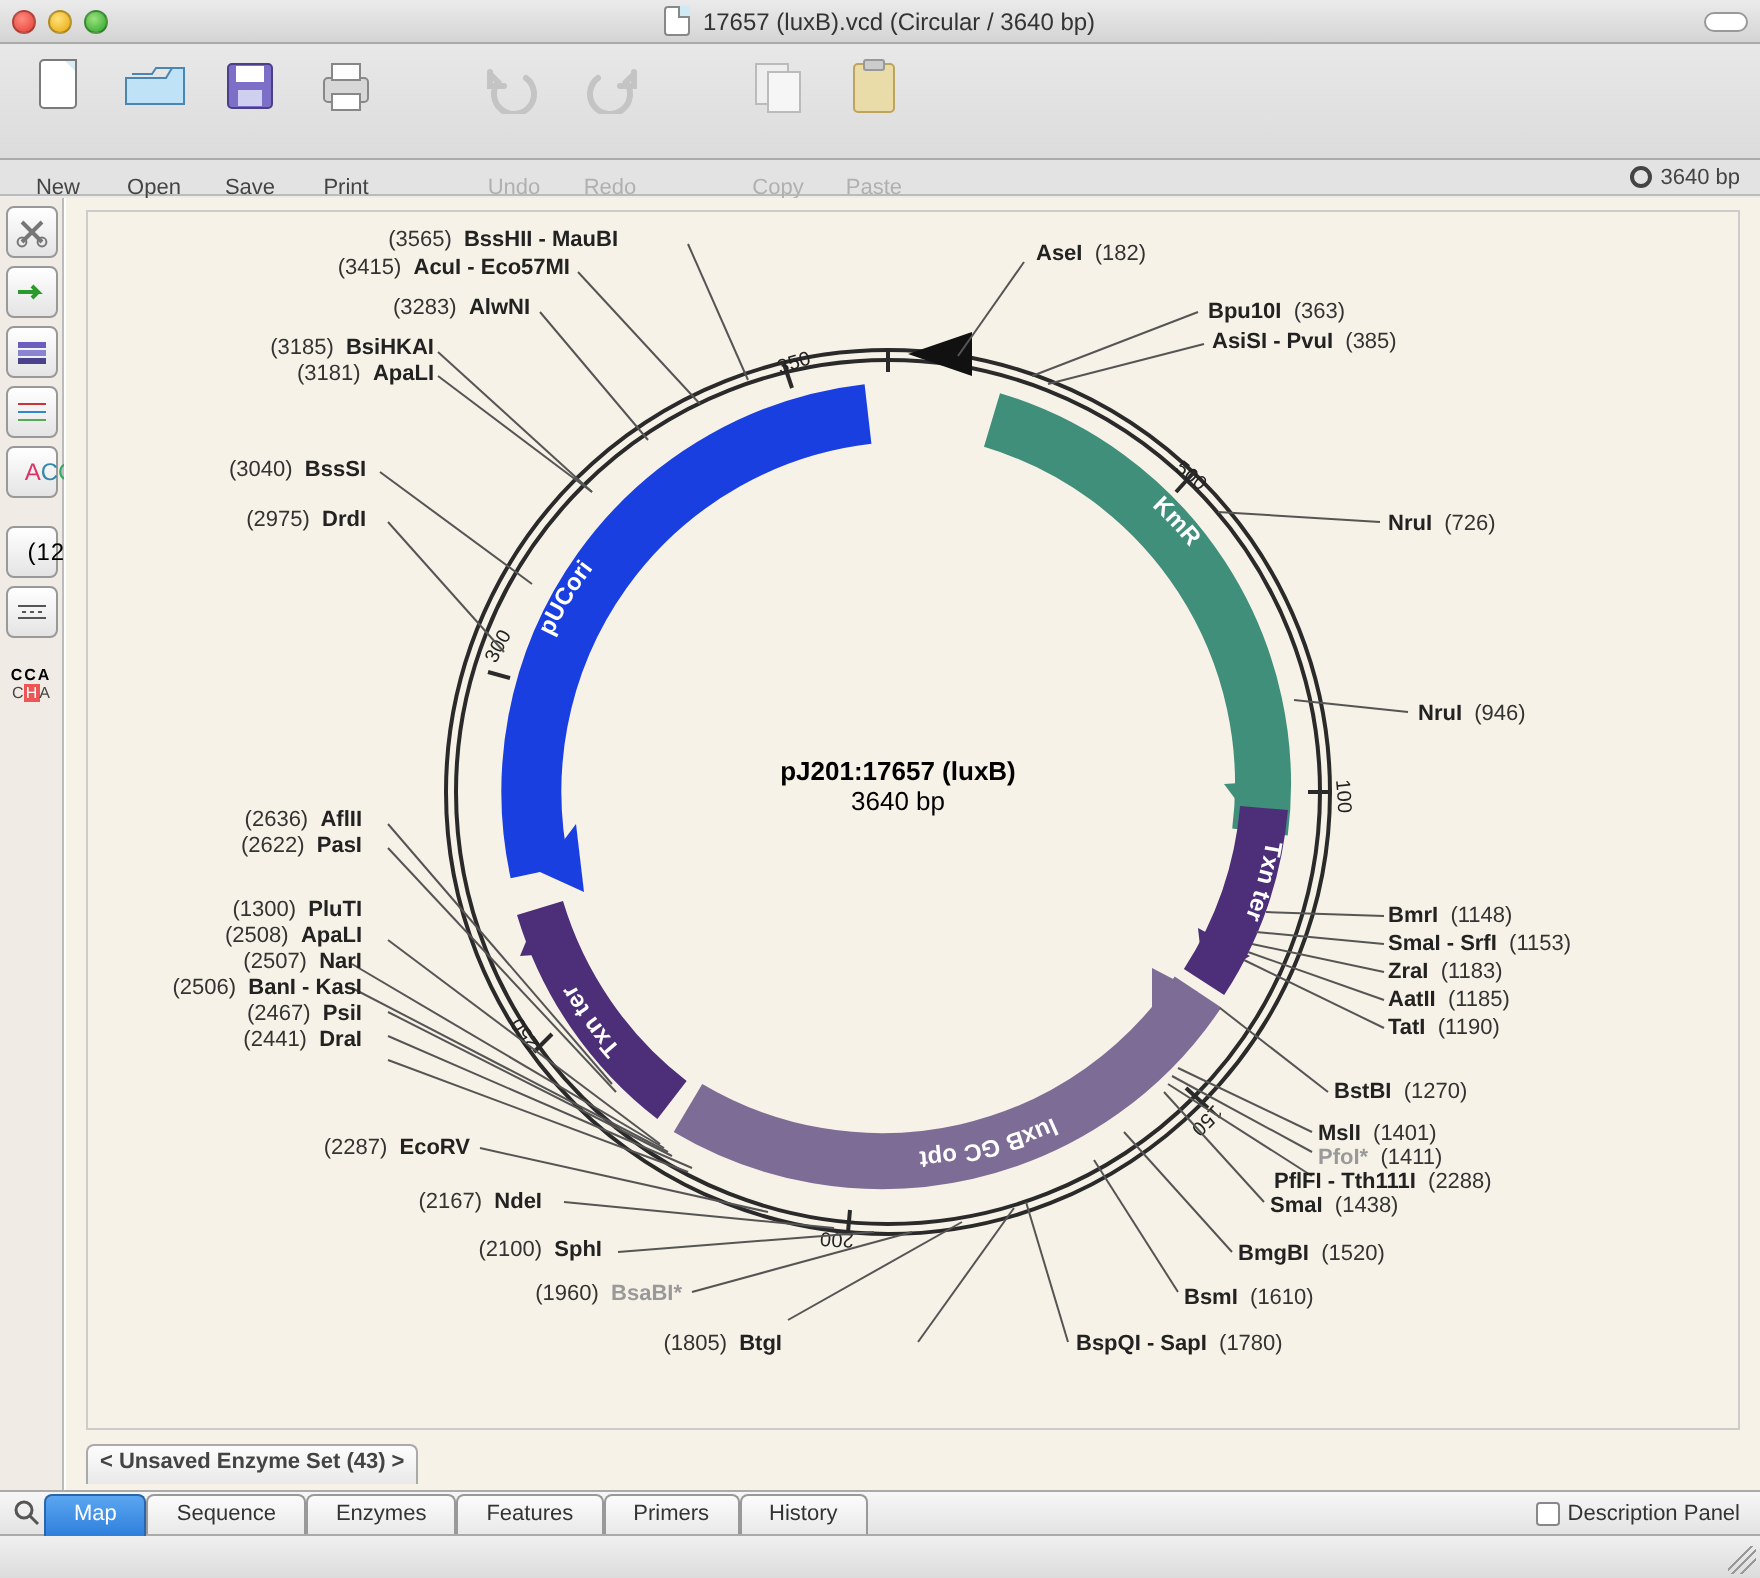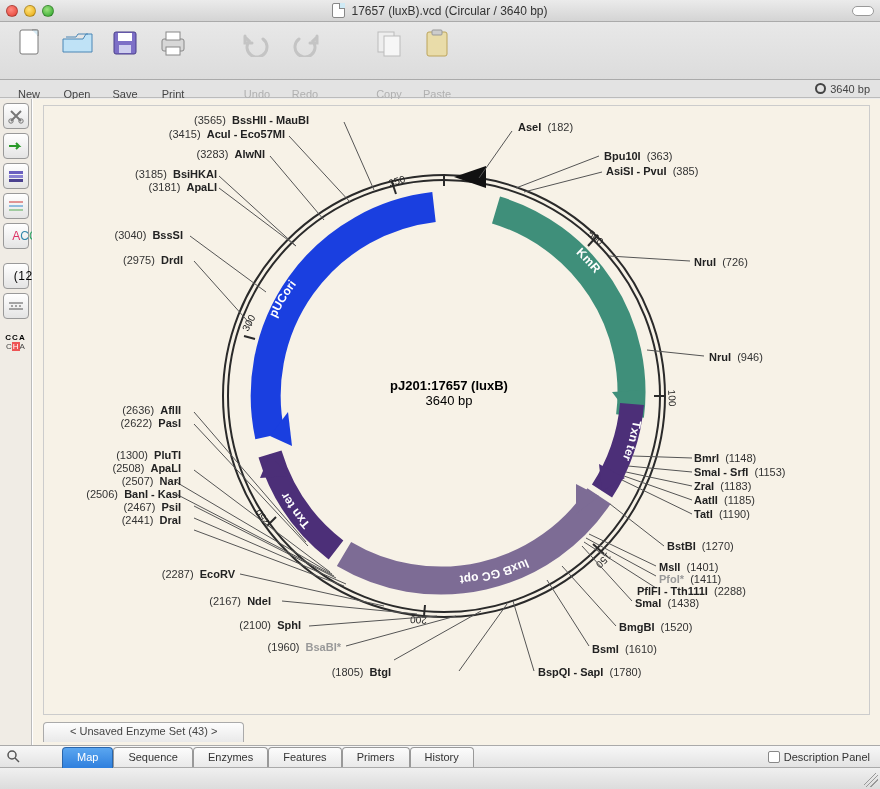--- a/index.html
+++ b/index.html
@@ -33,28 +33,28 @@
 .main { position:absolute; top:99px; bottom:44px; left:0; right:0; display:flex; }
 .side { width:32px; background:#f0ece5; border-right:1px solid #bbb; padding-top:4px; display:flex; flex-direction:column; align-items:center; gap:4px;}
 .side-btn { width:26px; height:26px; border:1px solid #999; border-radius:4px; background:linear-gradient(#fff,#e4e4e4); display:flex; align-items:center;justify-content:center; }
 .side-sp{height:6px;}
 .side-txt{font-size:12px;letter-spacing:.5px;padding-left:27px;}
 .canvas-wrap { flex:1; background:#f7f2e7; position:relative; overflow:hidden; border-left:1px solid #fff;}
 .canvas { position:absolute; left:10px; top:6px; right:10px; bottom:30px; background:#f7f2e7; border:1px solid #ccc; }
 svg.plasmid { position:absolute; left:0; top:0; }
 
 
-.enz-tab { position:absolute; left:10px; bottom:3px; height:20px; padding:2px 26px; font-size:11px; background:linear-gradient(#fdfdfd,#e9e9e9); border:1px solid #aaa; border-radius:4px 4px 0 0; border-bottom:none; color:#444;}
+.enz-tab { position:absolute; left:10px; bottom:3px; height:20px; padding:2px 6px; font-size:11px; background:linear-gradient(#fdfdfd,#e9e9e9); border:1px solid #aaa; border-radius:4px 4px 0 0; border-bottom:none; color:#444;font-weight:bold;}
 
 
 .bottom { position:absolute; left:0; right:0; bottom:0; height:44px; }
 .tabstrip { height:22px; background:linear-gradient(#f7f7f7,#e3e3e3); border-top:1px solid #aaa; display:flex; align-items:stretch; font-size:11px; padding-left:4px;}
 .mag { width:18px; display:flex; align-items:center; justify-content:center; color:#555;}
 .btab { padding:3px 14px; border:1px solid #999; border-bottom:none; border-radius:4px 4px 0 0; margin-right:0px; background:linear-gradient(#fcfcfc,#e8e8e8); color:#333; position:relative; top:1px; }
-.btab.active { background:linear-gradient(#5aa6f0,#2f7fdd); color:#fff; border-color:#2a66ab; z-index:2;margin-left:40px; }
+.btab.active { background:linear-gradient(#5aa6f0,#2f7fdd); color:#fff; border-color:#2a66ab; z-index:2; }
 .tabstrip .spacer{flex:1;}
 .desc-panel { display:flex; align-items:center; gap:4px; padding-right:10px; font-size:11px; color:#333;}
 .chk { width:12px; height:12px; border:1px solid #888; border-radius:2px; background:#fff;}
 .statusbar { height:22px; background:linear-gradient(#f0f0f0,#dcdcdc); border-top:1px solid #aaa; position:relative;}
 .grip{position:absolute;right:2px;bottom:2px;width:14px;height:14px;background:
  linear-gradient(135deg,transparent 0 40%,#999 40% 45%,transparent 45% 55%,#999 55% 60%,transparent 60% 70%,#999 70% 75%,transparent 75%);}
 
 
 .lbl { position:absolute; font-size:11px; color:#222; white-space:nowrap; }
 .lbl .pos{font-weight:400;color:#333;}

